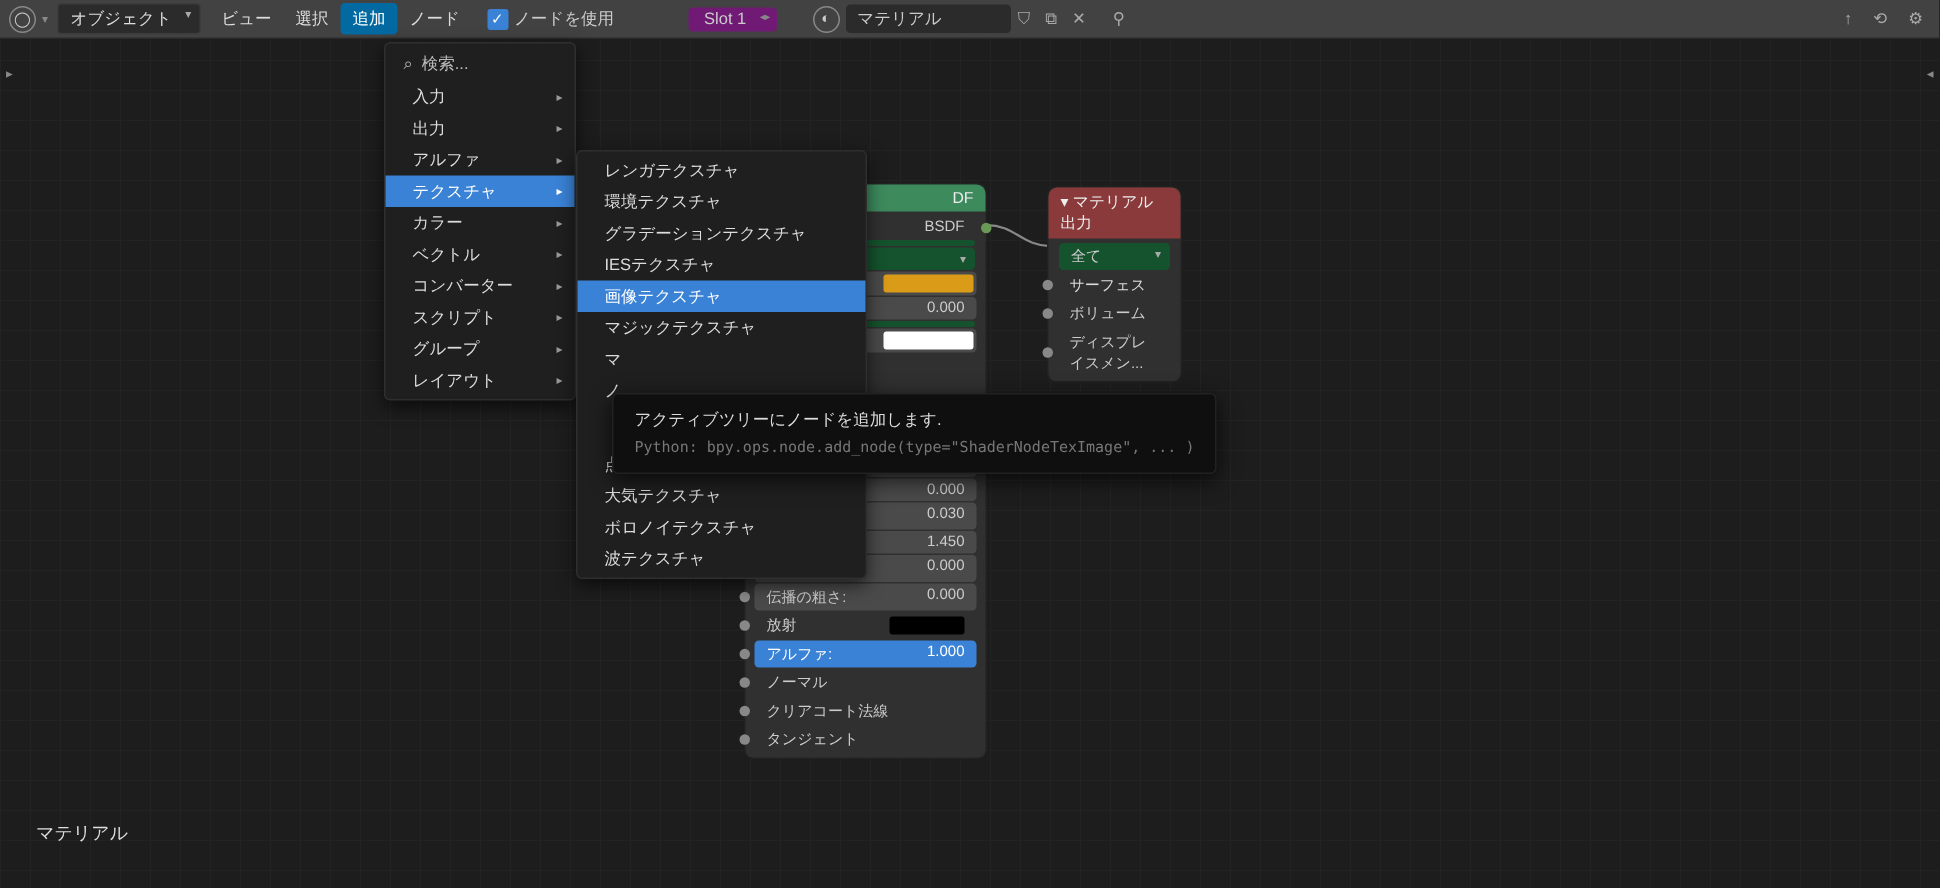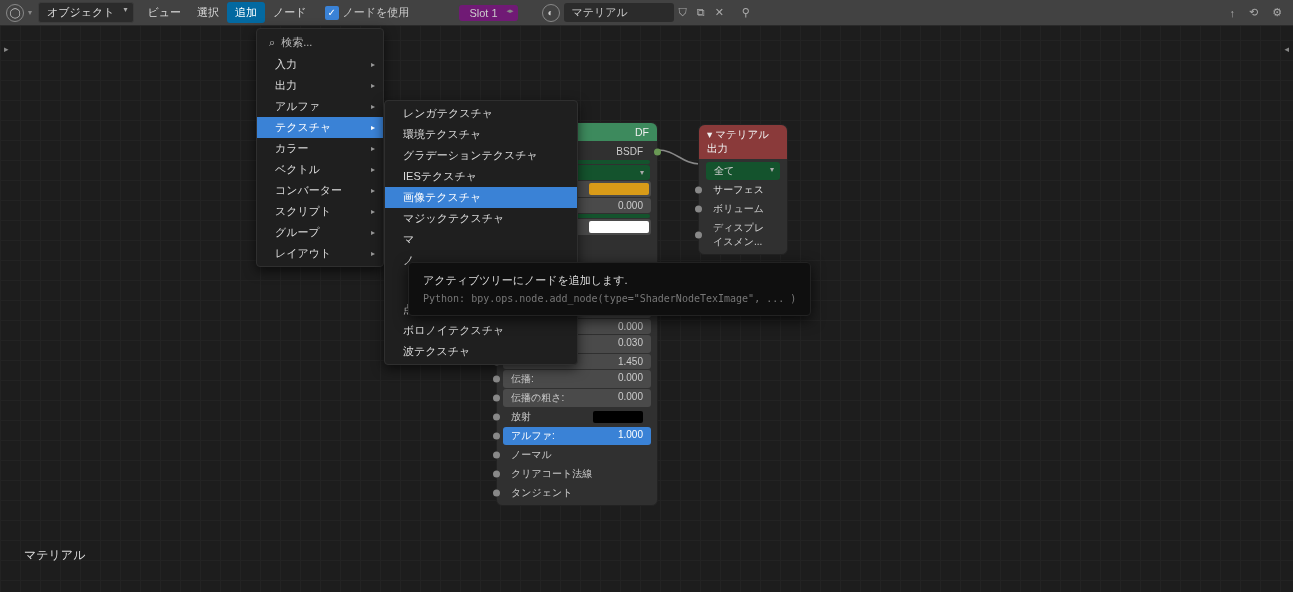--- a/index.html
+++ b/index.html
@@ -338,20 +338,21 @@
       <div class="menu-item">レンガテクスチャ</div>
       <div class="menu-item">環境テクスチャ</div>
       <div class="menu-item">グラデーションテクスチャ</div>
       <div class="menu-item">IESテクスチャ</div>
       <div class="menu-item hl">画像テクスチャ</div>
       <div class="menu-item">マジックテクスチャ</div>
       <div class="menu-item">マ</div>
       <div class="menu-item">ノ</div>
       <div style="height: 28px;"></div>
       <div class="menu-item">点密度</div>
+      <div class="menu-item">大気テクスチャ</div>
       <div class="menu-item">ボロノイテクスチャ</div>
       <div class="menu-item">波テクスチャ</div>
     </div>
 </div>
 
 <div class="tooltip">
   <div>アクティブツリーにノードを追加します.</div>
   <div class="py">Python: bpy.ops.node.add_node(type="ShaderNodeTexImage", ... )</div>
 </div>
 

